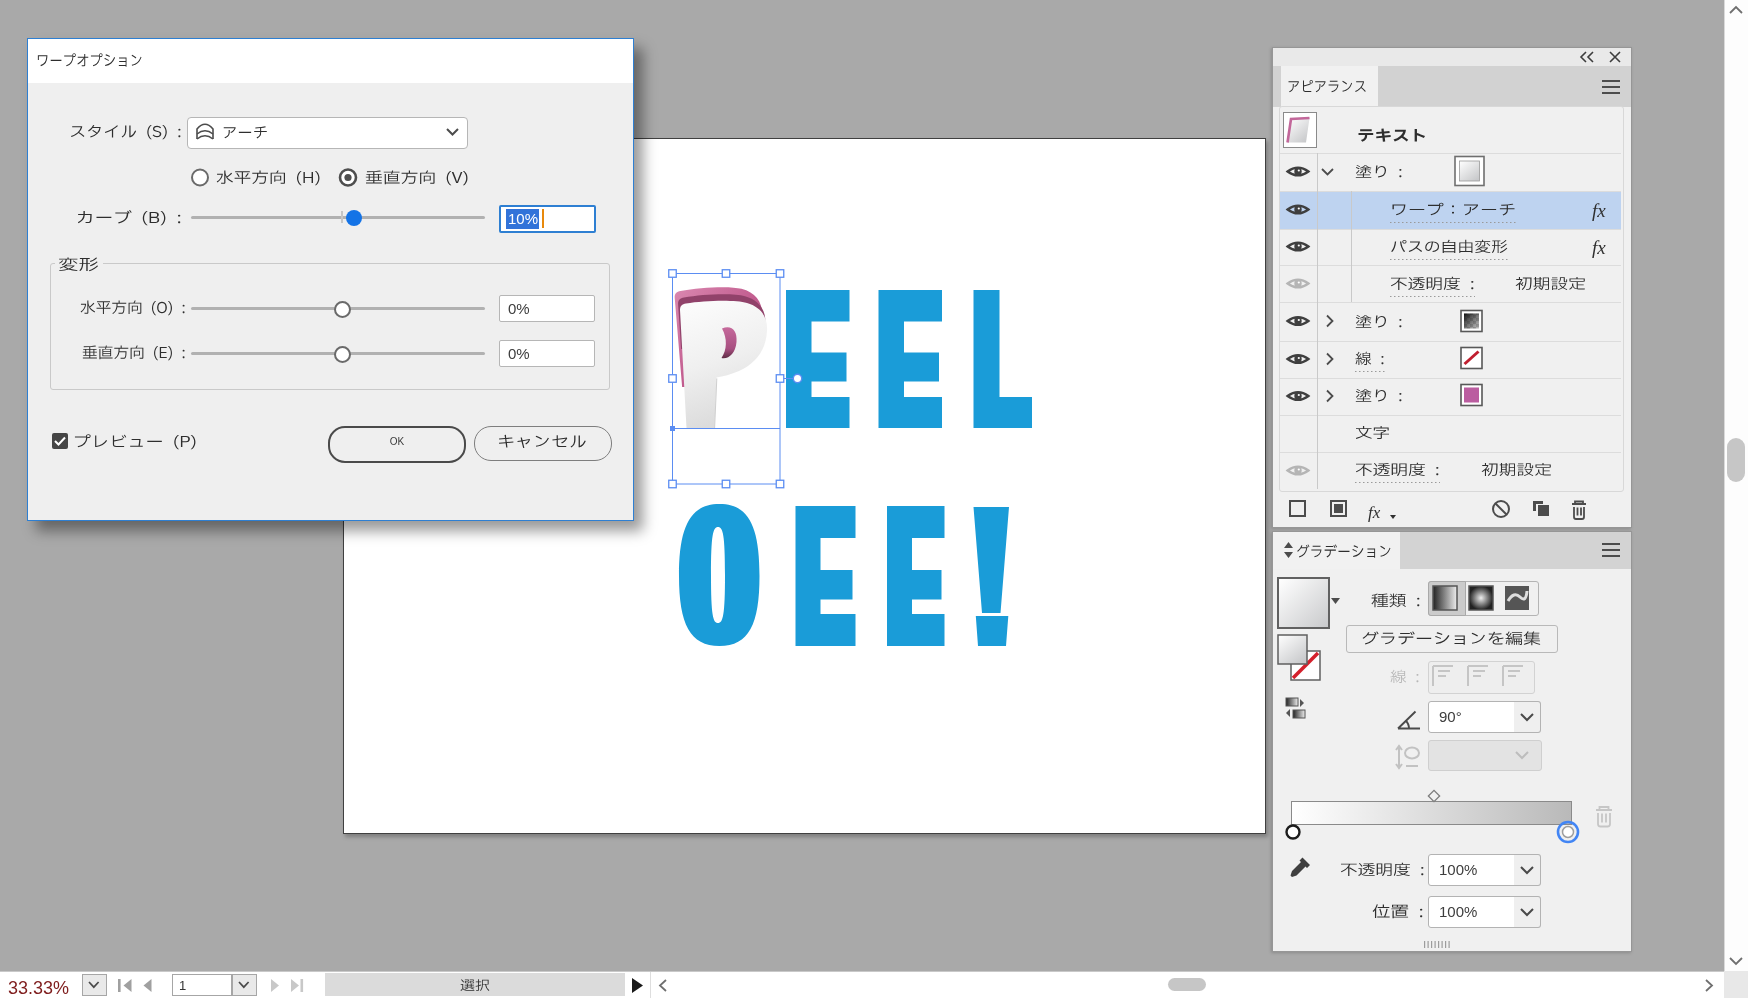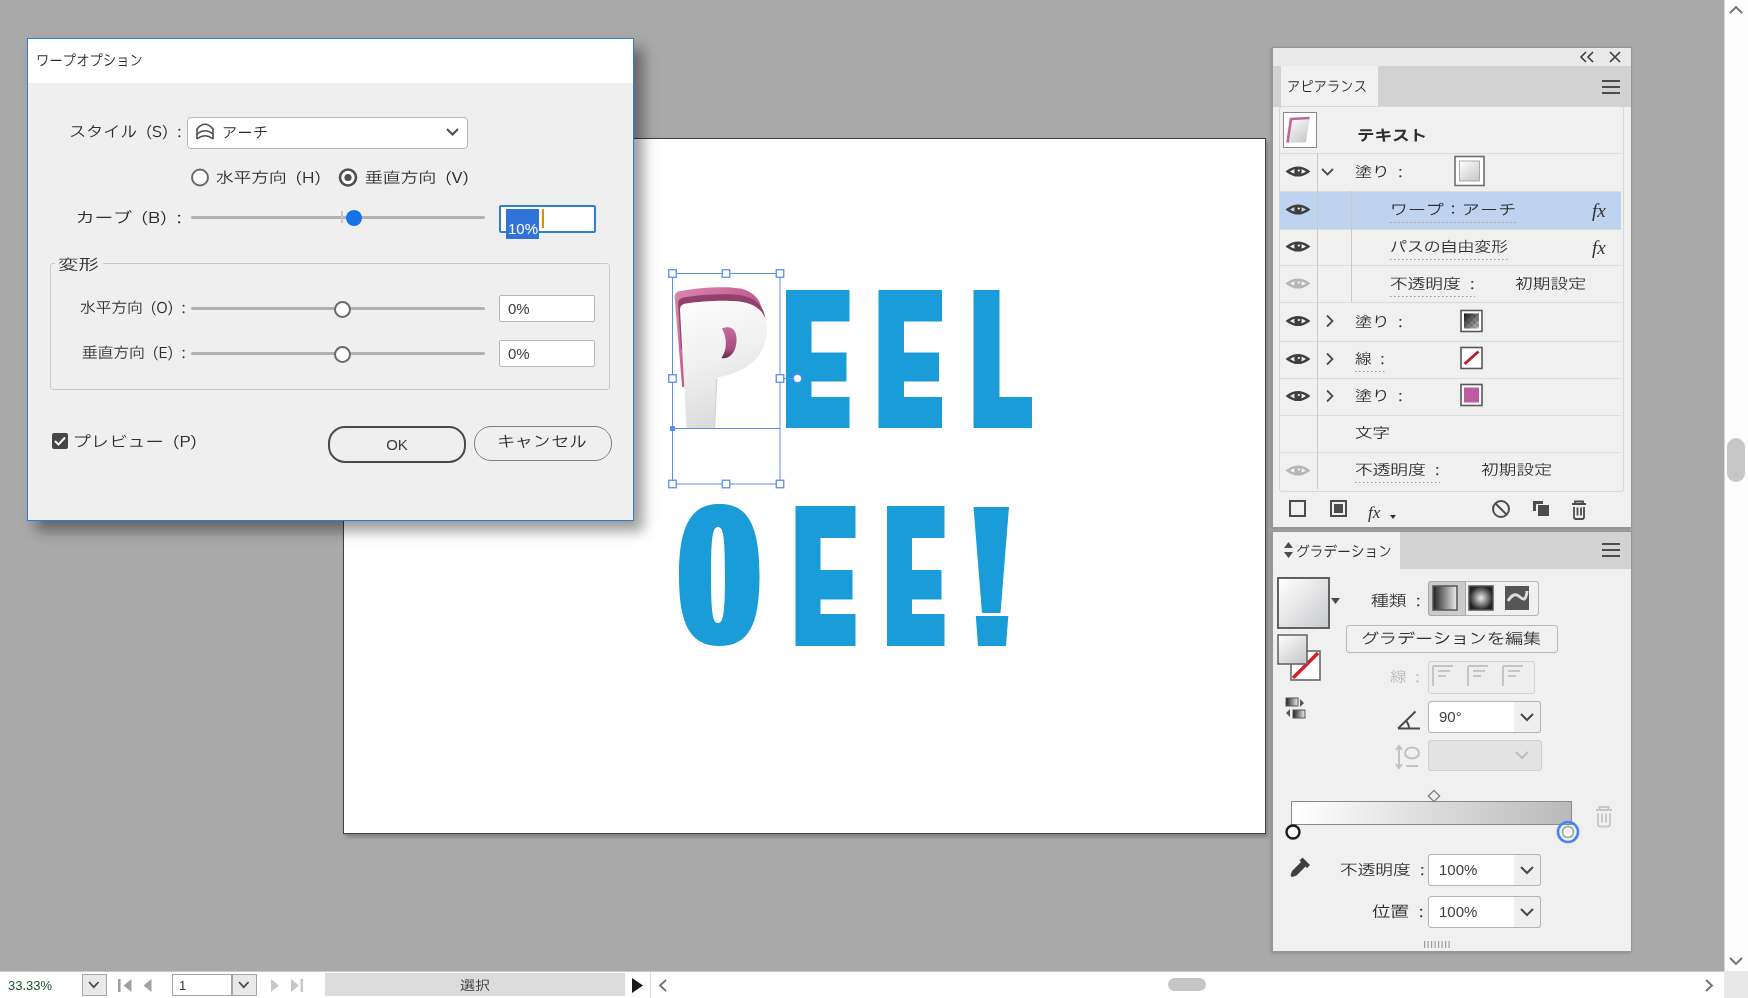--- a/index.html
+++ b/index.html
@@ -6,38 +6,38 @@
 </style></head><body>
 <div class="abs" style="left:343px;top:138px;width:921px;height:694px;background:#fff;border:1px solid #404040;box-shadow:2px 3px 4px rgba(0,0,0,.25)"></div>
 <div class="abs" style="left:27px;top:38px;width:605px;height:481px;background:#efefef;border:1px solid #2e7fd2;box-shadow:9px 10px 13px rgba(0,0,0,.4)">
     <div class="abs" style="left:0;top:0;width:100%;height:44px;background:#fff"></div>
   </div>
 <div class="abs" style="left:187px;top:117px;width:279px;height:30px;background:#fff;border:1px solid #b6b6b6;border-radius:4px"></div>
 <div class="abs" style="left:191px;top:216px;width:294px;height:3px;background:#b1b1b1;border-radius:2px"></div>
 <div class="abs" style="left:340.5px;top:211px;width:2px;height:12px;background:#c6c6c6"></div>
 <div class="abs" style="left:346px;top:209.5px;width:16px;height:16px;background:#1473e6;border-radius:50%"></div>
 <div class="abs" style="left:499px;top:205px;width:93px;height:24px;background:#fff;border:2px solid #2e7fd2;border-radius:2px">
-    <span style="position:absolute;left:5px;top:2px;background:#3173d9;color:#fff;font-size:15px;padding:11px 1px 2px 2px">10%</span>
+    <span style="position:absolute;left:5px;top:2px;background:#3173d9;color:#fff;font-size:15px;padding:1px 1px 2px 2px">10%</span>
     <span style="position:absolute;left:41px;top:2px;width:2px;height:19px;background:#e8890c"></span>
   </div>
 <div class="abs" style="left:50px;top:263px;width:558px;height:125px;border:1px solid #c9c9c9;border-radius:3px"></div>
 <div class="abs" style="left:55px;top:255px;width:48px;height:16px;background:#efefef"></div>
 <div class="abs" style="left:191px;top:306.5px;width:294px;height:3px;background:#b1b1b1;border-radius:2px"></div>
 <div class="abs" style="left:333.5px;top:300.5px;width:13px;height:13px;background:#fff;border:2.2px solid #6a6a6a;border-radius:50%"></div>
 <div class="abs" style="left:499px;top:295px;width:94px;height:25px;background:#fff;border:1px solid #b6b6b6;border-radius:2px">
     <span style="position:absolute;left:8px;top:4px;font-size:15px;color:#3d3d3d">0%</span>
   </div>
 <div class="abs" style="left:191px;top:351.5px;width:294px;height:3px;background:#b1b1b1;border-radius:2px"></div>
 <div class="abs" style="left:333.5px;top:345.5px;width:13px;height:13px;background:#fff;border:2.2px solid #6a6a6a;border-radius:50%"></div>
 <div class="abs" style="left:499px;top:340px;width:94px;height:25px;background:#fff;border:1px solid #b6b6b6;border-radius:2px">
     <span style="position:absolute;left:8px;top:4px;font-size:15px;color:#3d3d3d">0%</span>
   </div>
 <div class="abs" style="left:52px;top:433px;width:16px;height:16px;background:#454545;border-radius:2px"></div>
 <div class="abs" style="left:328px;top:426px;width:134px;height:33px;border:2px solid #4a4a4a;border-radius:17px;background:#efefef">
-    <span style="position:absolute;left:0;top:8px;width:100%;text-align:center;font-size:15px;color:#3c3c3c">OK</span>
+    <span style="position:absolute;left:0;top:8px;width:100%;text-align:center;font-size:10px;color:#3c3c3c">OK</span>
   </div>
 <div class="abs" style="left:474px;top:426px;width:136px;height:33px;border:1.5px solid #7e7e7e;border-radius:17px;background:#efefef"></div>
 <div class="abs" style="left:1272px;top:47px;width:358px;height:479px;background:#f0f0f0;border:1px solid #969696;box-shadow:-1px 1px 3px rgba(0,0,0,.18)">
     <div class="abs" style="left:0;top:0;width:100%;height:18px;background:#e9e9e9;border-bottom:1px solid #cfcfcf"></div>
     <div class="abs" style="left:0;top:18px;width:100%;height:41px;background:#d2d2d2"></div>
     <div class="abs" style="left:8px;top:18px;width:97px;height:41px;background:#f1f1f1"></div>
   </div>
 <div class="abs" style="left:1279px;top:106px;width:343px;height:384px;border:1px solid #d8d8d8;border-radius:3px"></div>
 <div class="abs" style="left:1280px;top:190.5px;width:341px;height:38px;background:#bed3f0"></div>
 <div class="abs" style="left:1280px;top:152.5px;width:341px;height:1px;background:#dcdcdc"></div>
@@ -69,21 +69,21 @@
 <div class="abs" style="left:1291px;top:801px;width:279px;height:22px;border:1px solid #8a8a8a;background:linear-gradient(90deg,#ffffff,#b9b9b9)"></div>
 <div class="abs" style="left:1428px;top:854px;width:86px;height:30px;background:#fff;border:1px solid #b3b3b3;border-radius:3px 0 0 3px">
     <span style="position:absolute;left:10px;top:6px;font-size:15px;color:#3d3d3d">100%</span>
   </div>
 <div class="abs" style="left:1514px;top:854px;width:26px;height:30px;background:#efefef;border:1px solid #b3b3b3;border-left:none;border-radius:0 3px 3px 0"></div>
 <div class="abs" style="left:1428px;top:896px;width:86px;height:30px;background:#fff;border:1px solid #b3b3b3;border-radius:3px 0 0 3px">
     <span style="position:absolute;left:10px;top:6px;font-size:15px;color:#3d3d3d">100%</span>
   </div>
 <div class="abs" style="left:1514px;top:896px;width:26px;height:30px;background:#efefef;border:1px solid #b3b3b3;border-left:none;border-radius:0 3px 3px 0"></div>
 <div class="abs" style="left:0;top:971px;width:1748px;height:27px;background:#fff;border-top:1px solid #c9c9c9"></div>
-<div class="abs" style="left:8px;top:978px;font-size:13px;color:#14532d">33.33%</div>
+<div class="abs" style="left:8px;top:978px;font-size:18px;color:#7f1d1d">33.33%</div>
 <div class="abs" style="left:82px;top:974px;width:23px;height:20px;background:#e9e9e9;border:1px solid #a6a6a6"></div>
 <div class="abs" style="left:172px;top:974px;width:58px;height:20px;background:#fff;border:1px solid #a6a6a6">
     <span style="position:absolute;left:6px;top:3px;font-size:13px;color:#333">1</span>
   </div>
 <div class="abs" style="left:232px;top:974px;width:23px;height:20px;background:#e9e9e9;border:1px solid #a6a6a6"></div>
 <div class="abs" style="left:325px;top:973px;width:300px;height:23px;background:#dbdbdb"></div>
 <div class="abs" style="left:650px;top:972px;width:1px;height:26px;background:#dedede"></div>
 <div class="abs" style="left:1168px;top:978px;width:38px;height:13px;border-radius:7px;background:#c6c6c6"></div>
 <div class="abs" style="left:1724px;top:971px;width:24px;height:27px;background:#e8e8e8"></div>
 <div class="abs" style="left:1724px;top:0;width:24px;height:971px;background:#fdfdfd;border-left:1px solid #dadada"></div>

